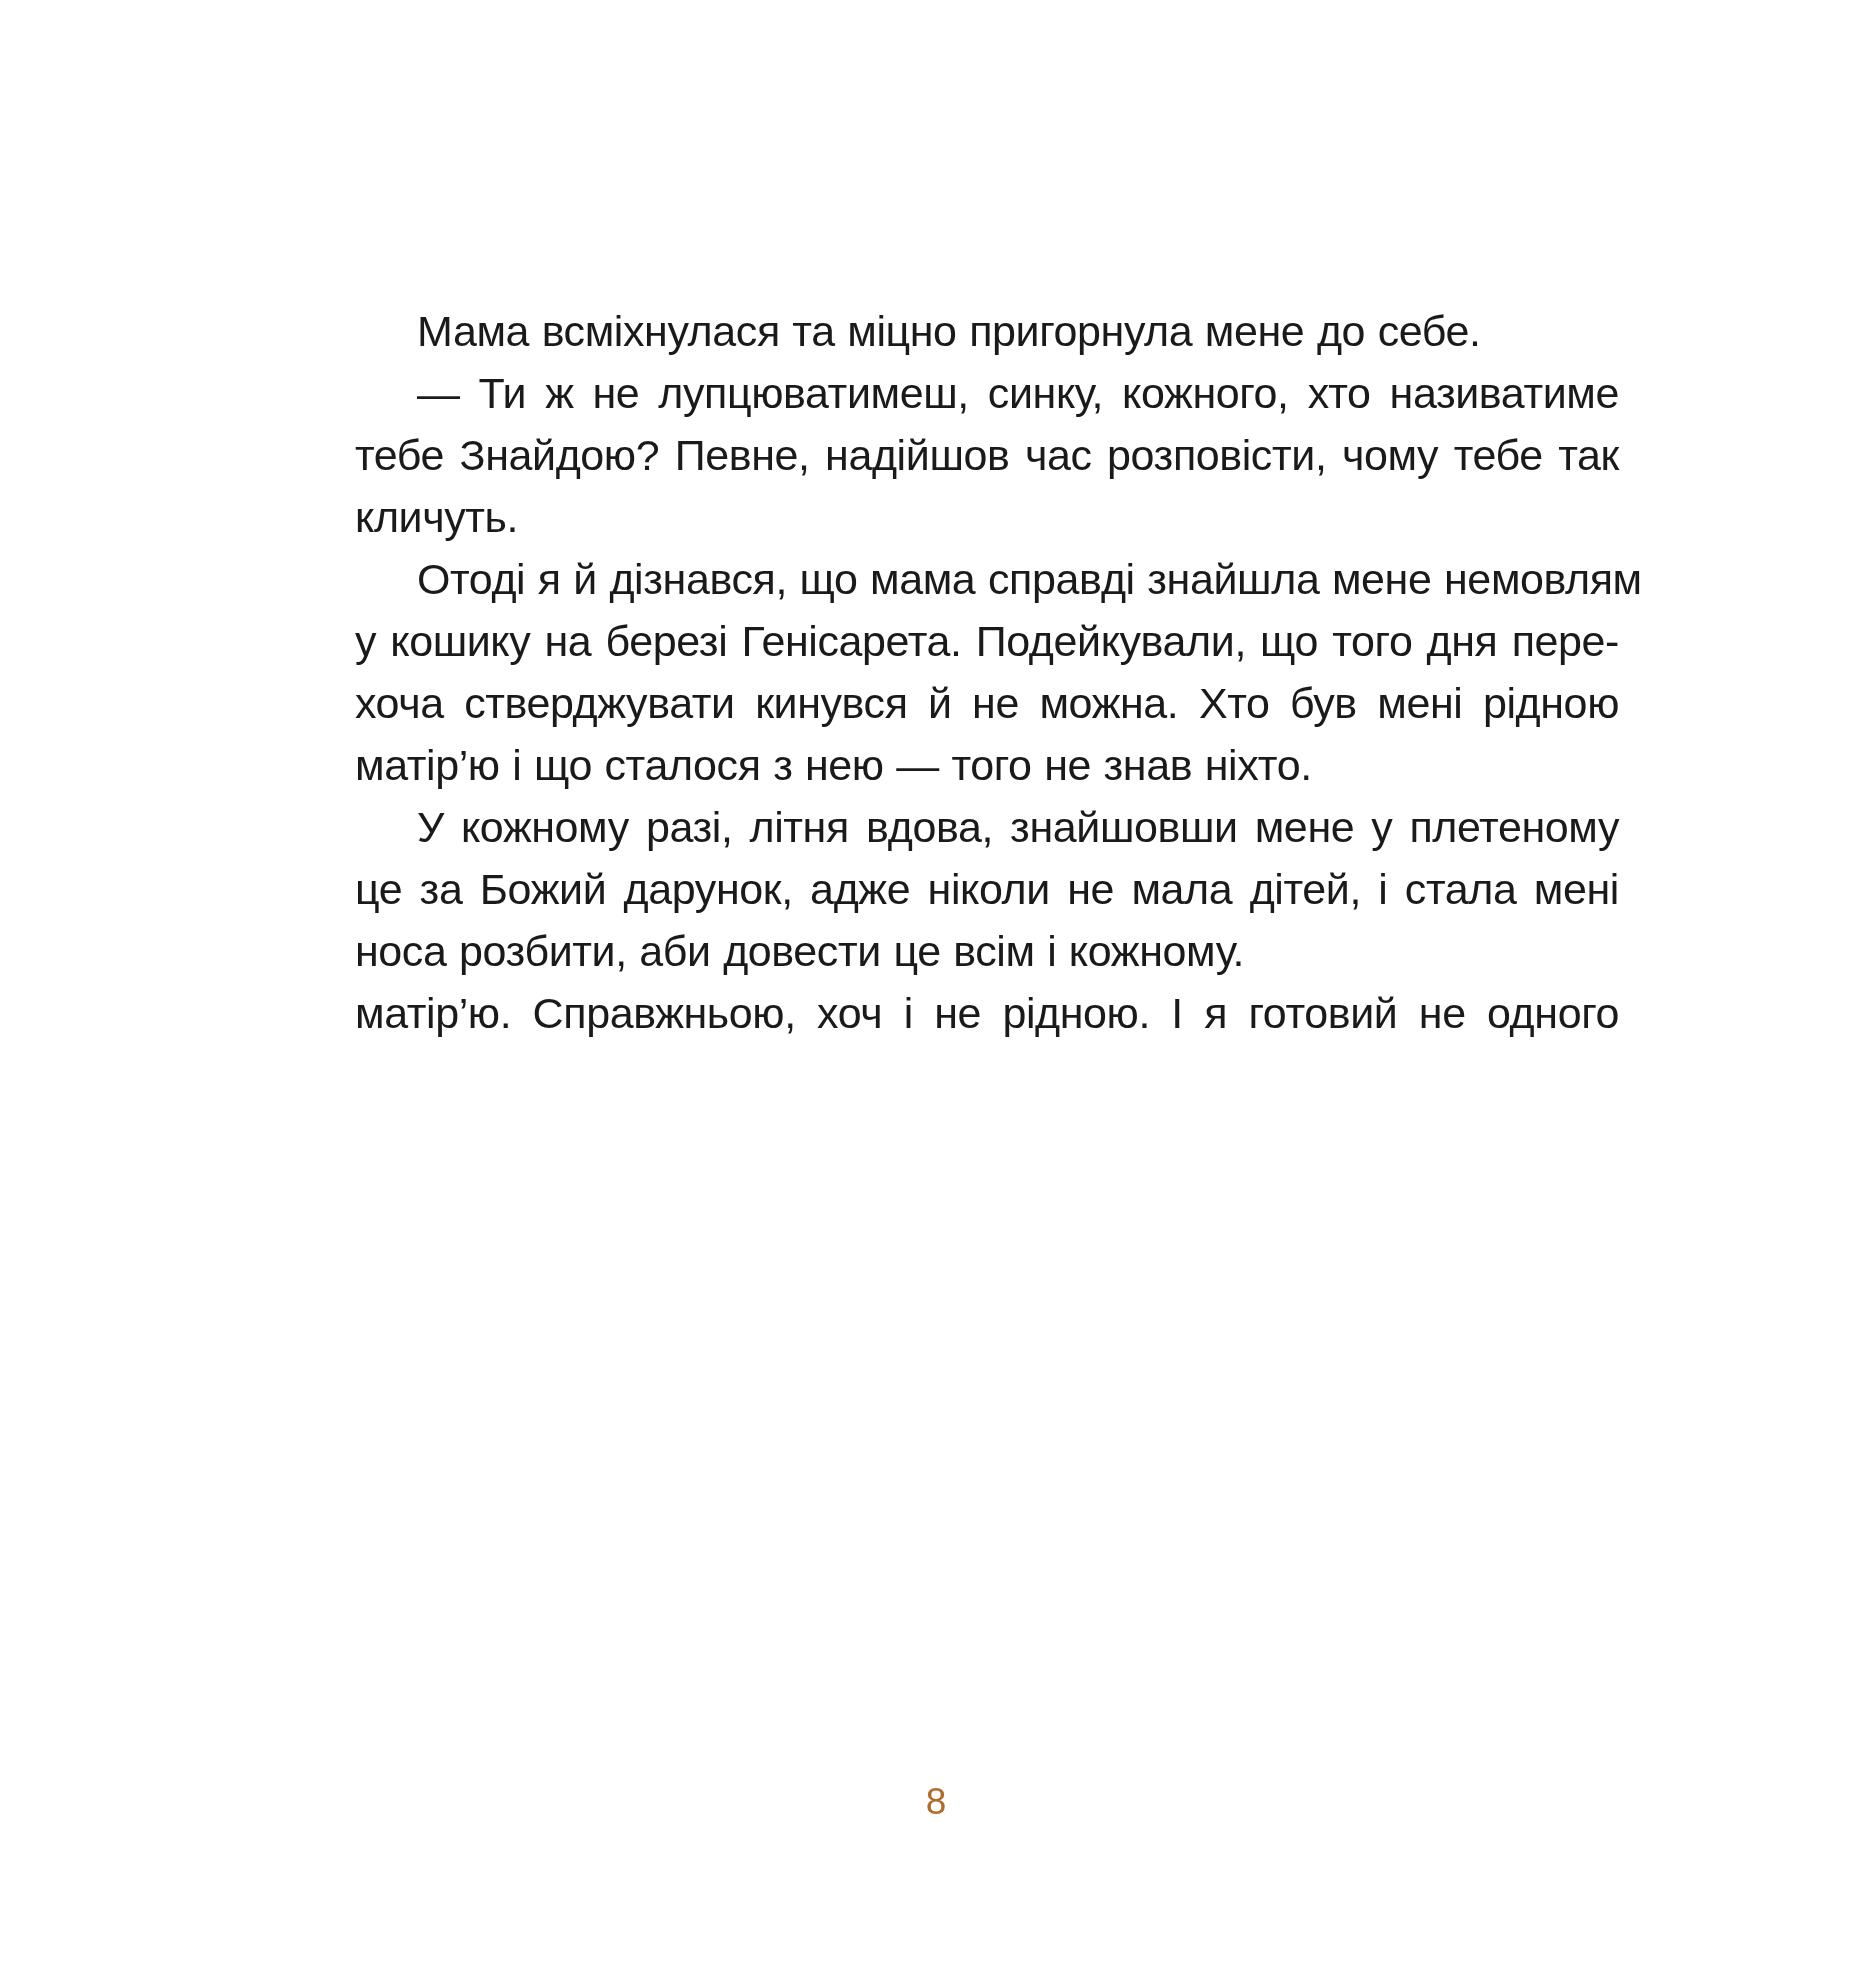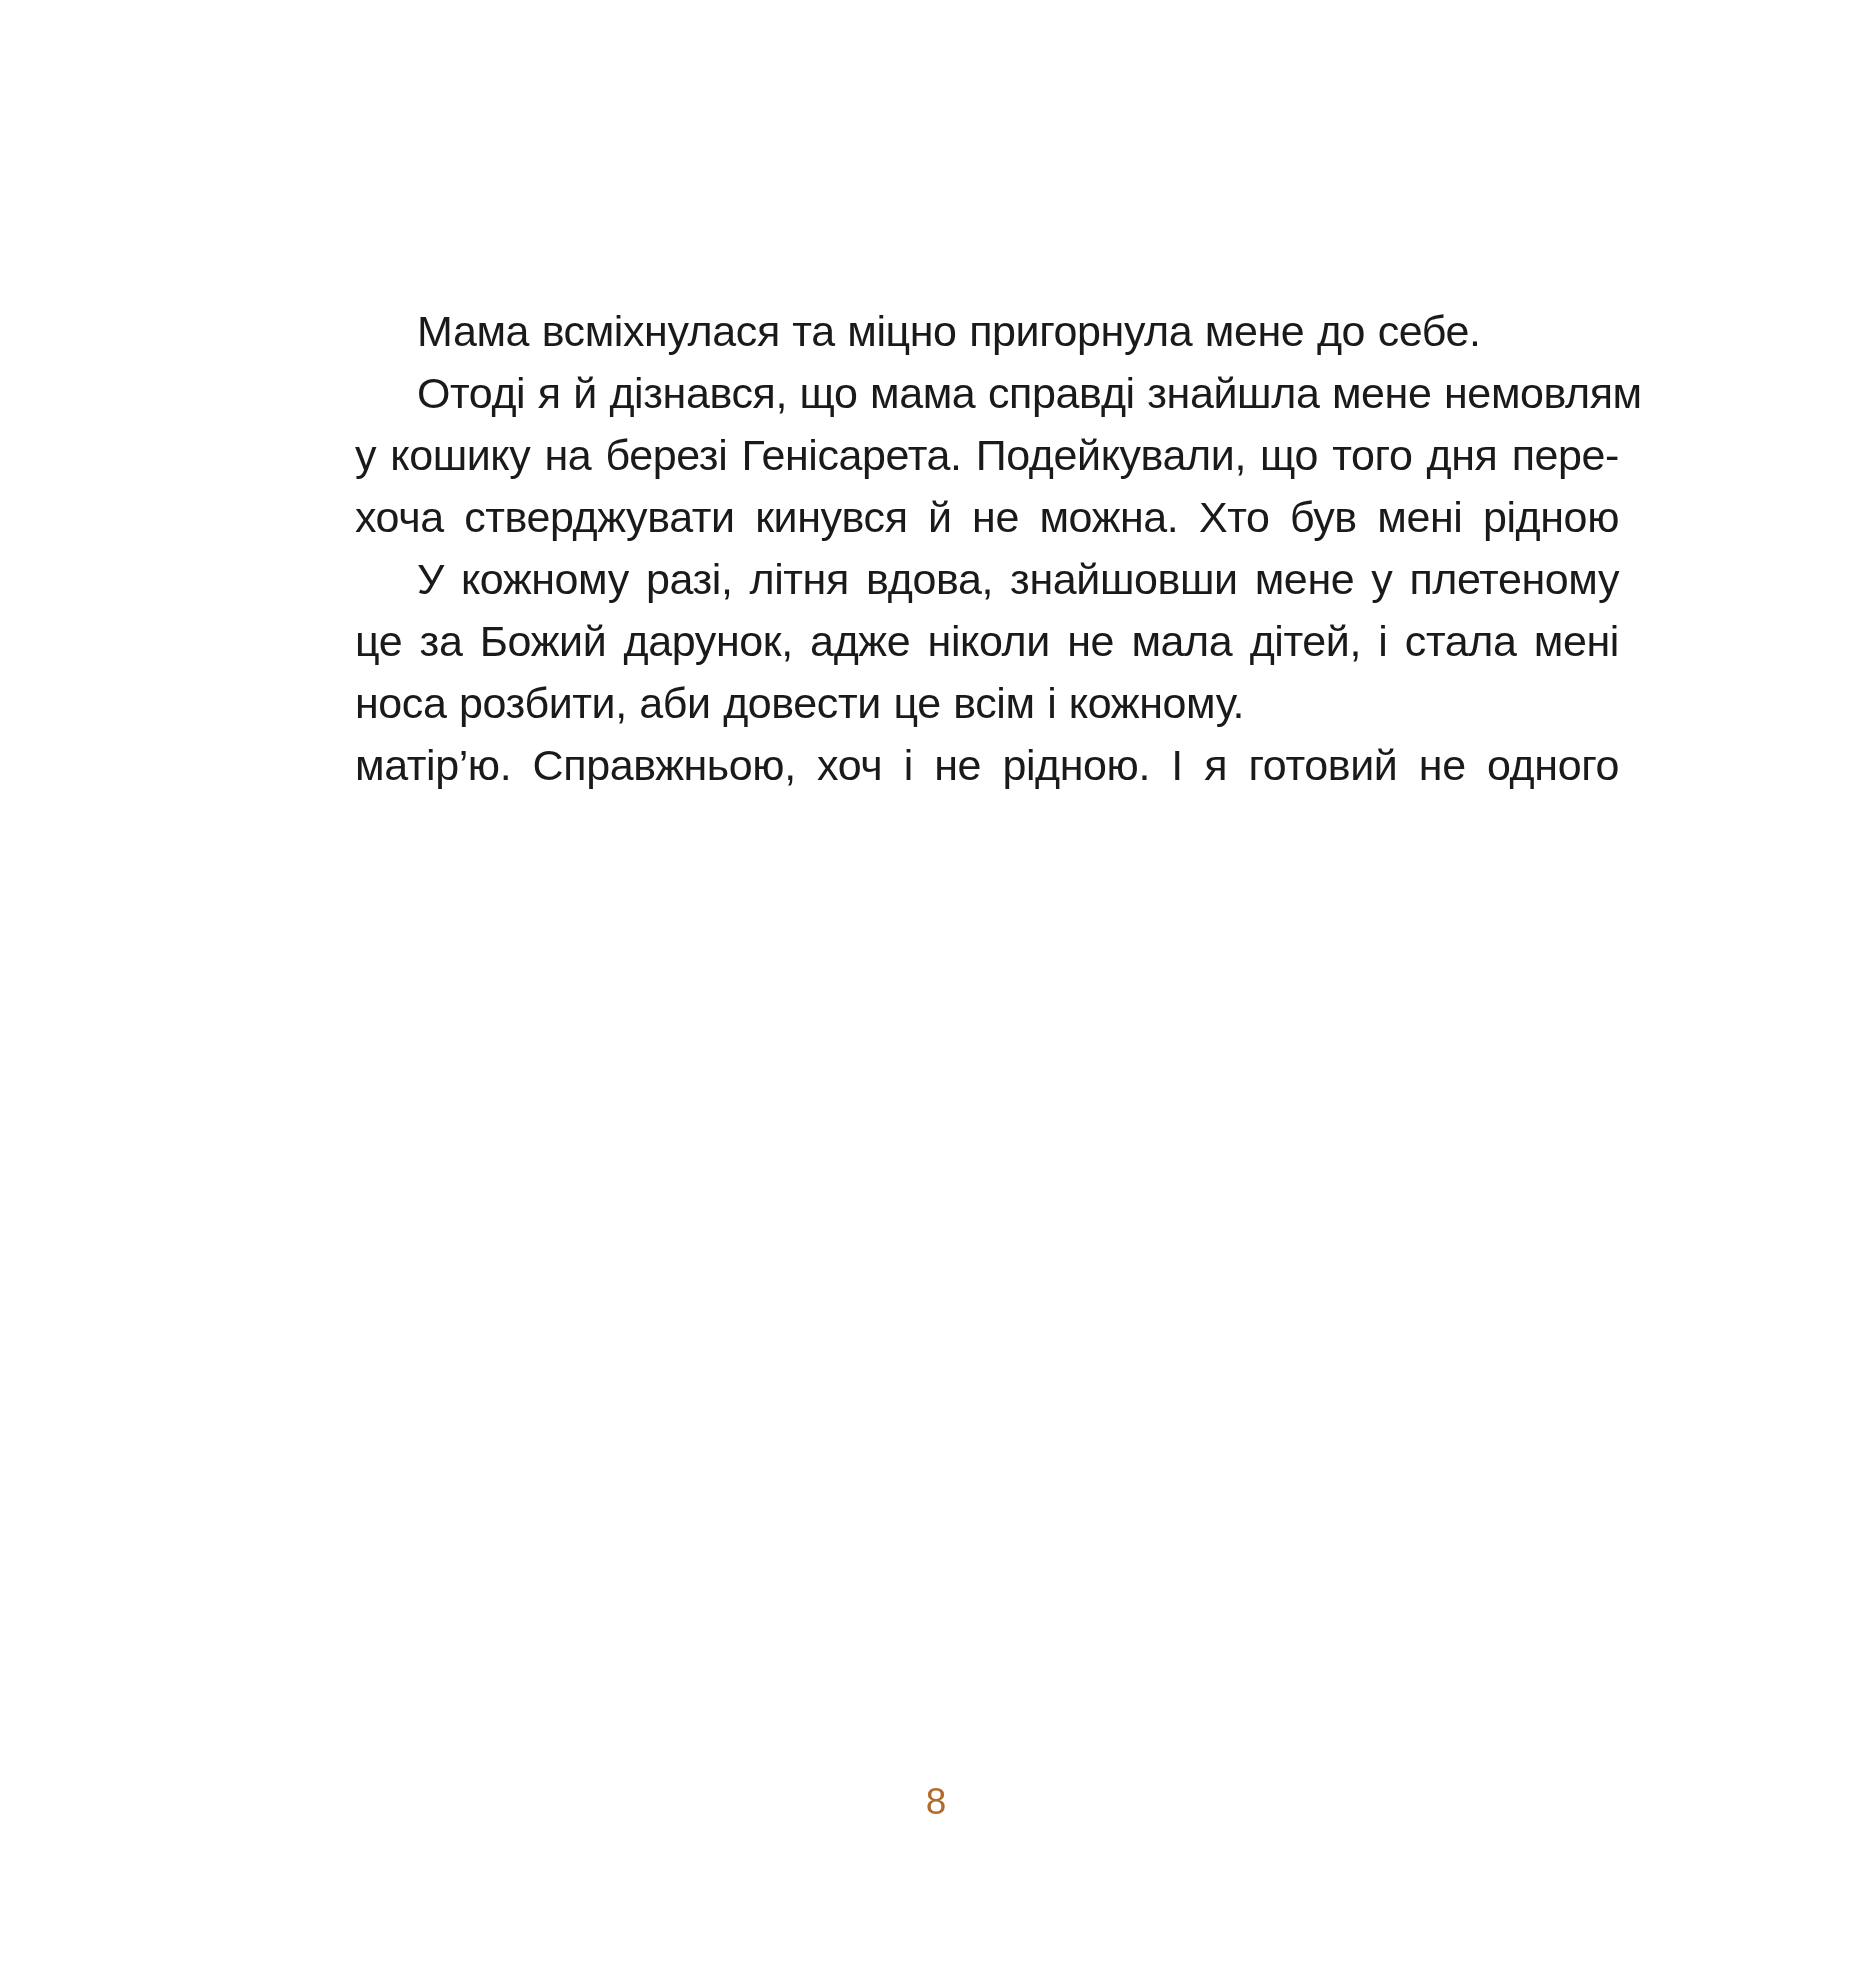--- a/index.html
+++ b/index.html
@@ -55,23 +55,29 @@
     }
   </style>
 </head>
 <body>
 
 <div class="page-text">
   <div class="para">
     <span class="line first last">Мама всміхнулася та міцно пригорнула мене до себе.</span>
   </div>
   <div class="para">
+    <span class="line first">— Ти ж не лупцюватимеш, синку, кожного, хто називатиме</span>
+    <span class="line">тебе Знайдою? Певне, надійшов час розповісти, чому тебе так</span>
+    <span class="line last">кличуть.</span>
+  </div>
+  <div class="para">
     <span class="line first">Отоді я й дізнався, що мама справді знайшла мене немовлям</span>
     <span class="line">у кошику на березі Генісарета. Подейкували, що того дня пере-</span>
     <span class="line">хоча стверджувати кинувся й не можна. Хто був мені рідною</span>
+    <span class="line last">матір’ю і що сталося з нею — того не знав ніхто.</span>
   </div>
   <div class="para">
     <span class="line first">У кожному разі, літня вдова, знайшовши мене у плетеному</span>
     <span class="line">це за Божий дарунок, адже ніколи не мала дітей, і стала мені</span>
     <span class="line last">носа розбити, аби довести це всім і кожному.</span>
     <span class="line">матір’ю. Справжньою, хоч і не рідною. І я готовий не одного</span>
   </div>
 </div>
 
 <div class="page-number">8</div>

